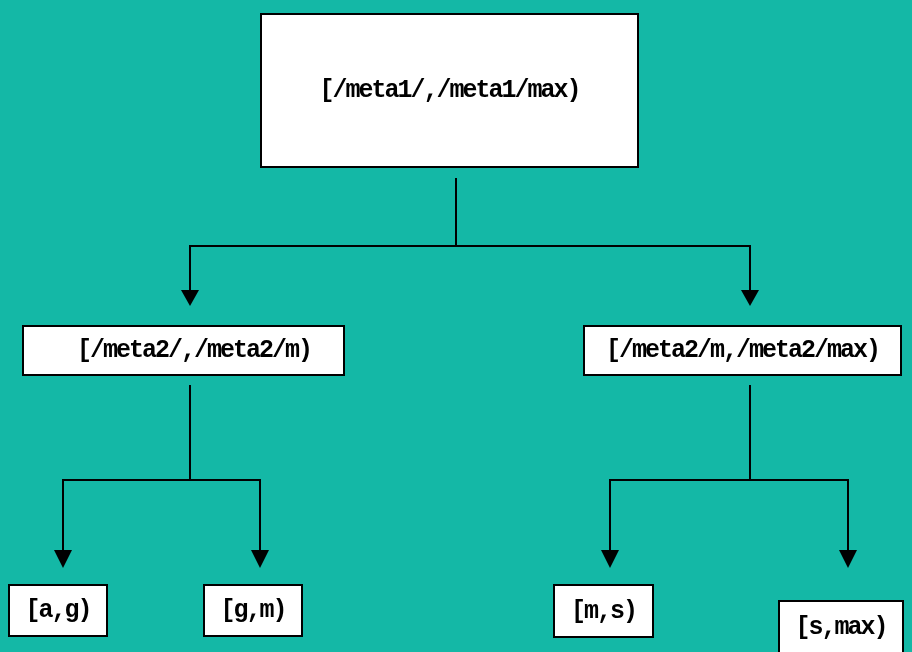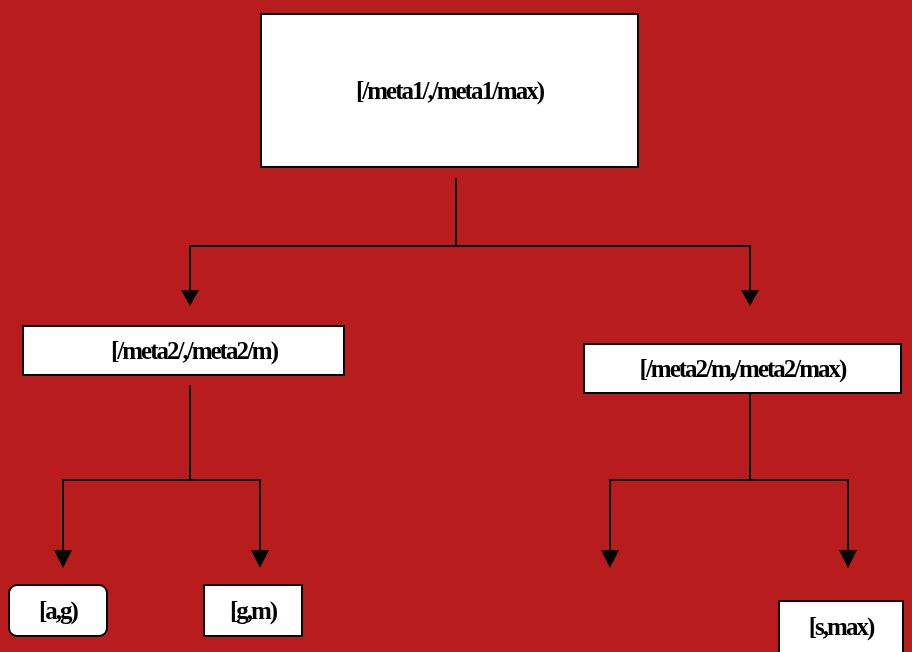--- a/index.html
+++ b/index.html
@@ -4,23 +4,23 @@
 <style>
   html, body {
     margin: 0;
     padding: 0;
     background: #ffffff;
   }
   #canvas {
     position: relative;
     width: 912px;
     height: 652px;
-    background: #b91c1c;
+    background: #14b8a6;
     overflow: hidden;
-    font-family: Liberation Serif, serif;
+    font-family: Liberation Mono, monospace;
   }
   #edges {
     position: absolute;
     left: 0;
     top: 0;
     width: 912px;
     height: 652px;
   }
   .node {
     position: absolute;
@@ -34,23 +34,23 @@
     font-weight: 700;
     font-size: 25px;
     letter-spacing: -2px;
     white-space: nowrap;
     text-align: center;
   }
   
   .node.root      { left: 260px; top: 13px;  width: 379px; height: 155px; }
   
   .node.mid-left  { left: 22px;  top: 325px; width: 323px; height: 51px; padding-left: 21px; }
-  .node.mid-right { left: 583px; top: 343px; width: 319px; height: 51px; }
+  .node.mid-right { left: 583px; top: 325px; width: 319px; height: 51px; }
   
-  .node.leaf-ag   { left: 8px;   top: 584px; width: 100px; height: 53px; border-radius: 9px; }
+  .node.leaf-ag   { left: 8px;   top: 584px; width: 100px; height: 53px; }
   .node.leaf-gm   { left: 203px; top: 584px; width: 100px; height: 53px; }
   .node.leaf-ms   { left: 553px; top: 584px; width: 101px; height: 54px; }
   .node.leaf-smax { left: 778px; top: 600px; width: 126px; height: 54px; }
 </style>
 </head>
 <body>
 
 <div id="canvas">
 
   <svg id="edges" viewBox="0 0 912 652" xmlns="http://www.w3.org/2000/svg">
@@ -94,18 +94,21 @@
   </div>
 
   <div class="node leaf-ag">
     <span>[a,g)</span>
   </div>
 
   <div class="node leaf-gm">
     <span>[g,m)</span>
   </div>
 
+  <div class="node leaf-ms">
+    <span>[m,s)</span>
+  </div>
 
   <div class="node leaf-smax">
     <span>[s,max)</span>
   </div>
 
 </div>
 
 </body></html>

